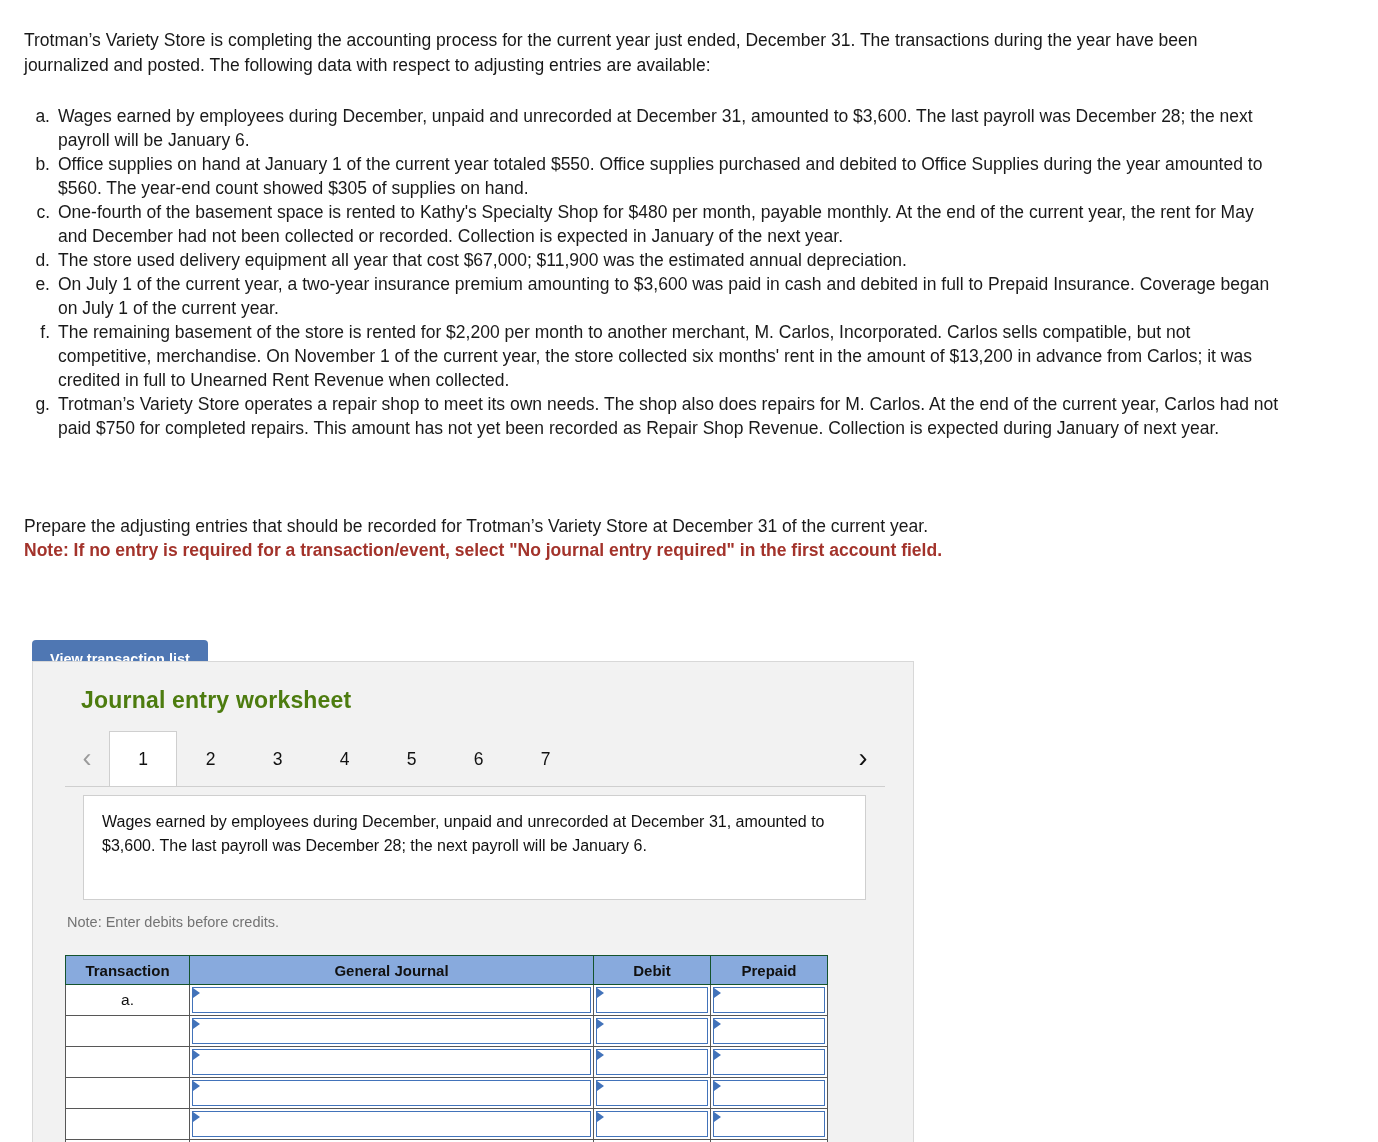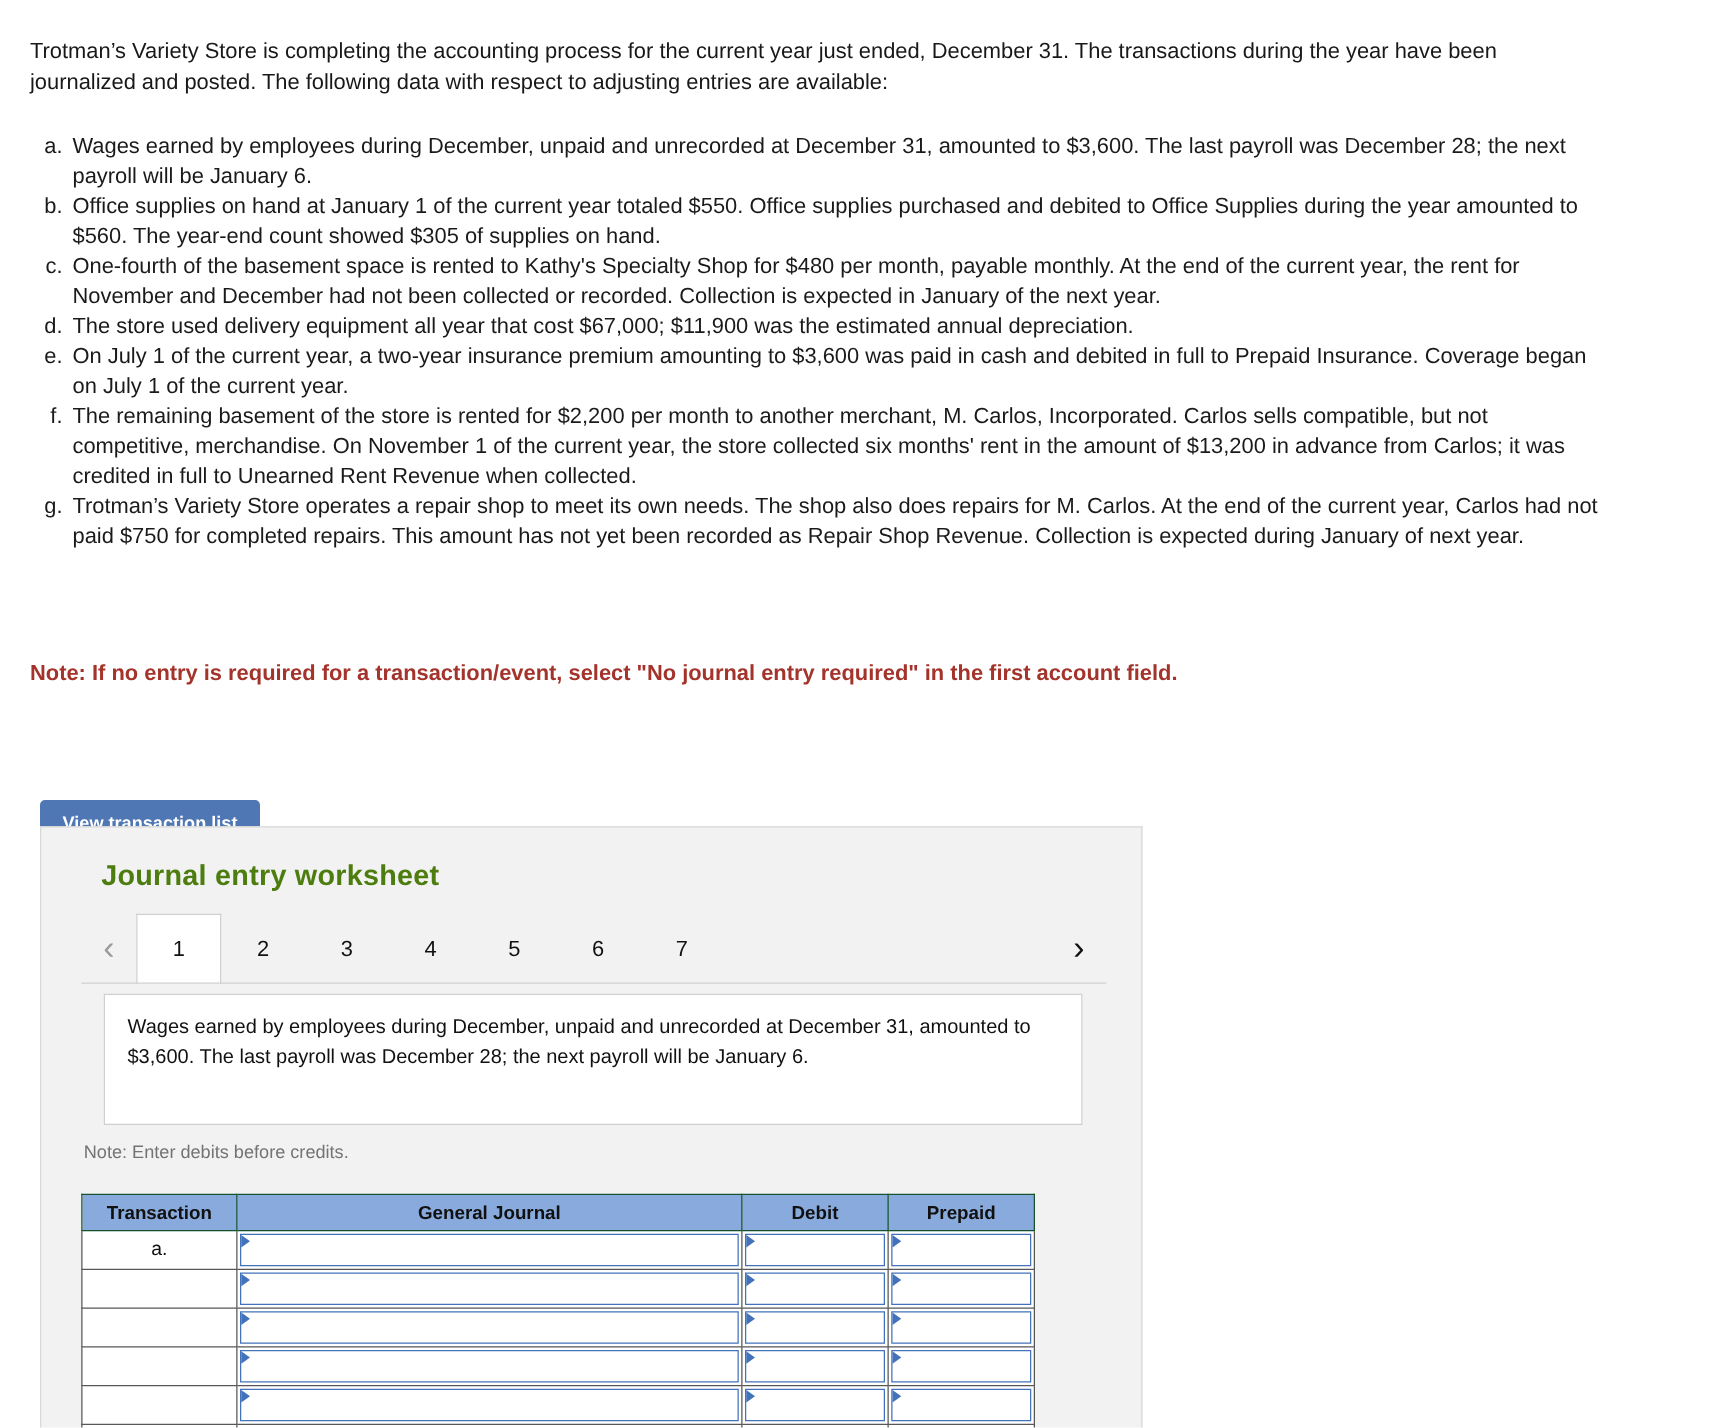--- a/index.html
+++ b/index.html
@@ -63,21 +63,21 @@
     position: absolute;
     left: 24px;
     top: 514px;
     width: 1240px;
     font-size: 17.5px;
     line-height: 24px;
   }
   .prompt-note {
     color: #a3332b;
     font-weight: bold;
-    margin-top: 12px;
+    margin-top: 0px;
   }
 
   
   .view-btn {
     position: absolute;
     left: 32px;
     top: 607px;
     height: 37px;
     padding: 0 18px;
     display: inline-flex;
@@ -269,41 +269,42 @@
       <div class="fact">
         <div class="fact-marker">a.</div>
         <div class="fact-text">Wages earned by employees during December, unpaid and unrecorded at December 31, amounted to $3,600. The last payroll was December 28; the next payroll will be January 6.</div>
       </div>
       <div class="fact">
         <div class="fact-marker">b.</div>
         <div class="fact-text">Office supplies on hand at January 1 of the current year totaled $550. Office supplies purchased and debited to Office Supplies during the year amounted to $560. The year-end count showed $305 of supplies on hand.</div>
       </div>
       <div class="fact">
         <div class="fact-marker">c.</div>
-        <div class="fact-text">One-fourth of the basement space is rented to Kathy's Specialty Shop for $480 per month, payable monthly. At the end of the current year, the rent for November and December had not been collected or recorded. Collection is expected in January of the next year.</div>
+        <div class="fact-text">One-fourth of the basement space is rented to Kathy's Specialty Shop for $480 per month, payable monthly. At the end of the current year, the rent for May and December had not been collected or recorded. Collection is expected in January of the next year.</div>
       </div>
       <div class="fact">
         <div class="fact-marker">d.</div>
         <div class="fact-text">The store used delivery equipment all year that cost $67,000; $11,900 was the estimated annual depreciation.</div>
       </div>
       <div class="fact">
         <div class="fact-marker">e.</div>
         <div class="fact-text">On July 1 of the current year, a two-year insurance premium amounting to $3,600 was paid in cash and debited in full to Prepaid Insurance. Coverage began on July 1 of the current year.</div>
       </div>
       <div class="fact">
         <div class="fact-marker">f.</div>
         <div class="fact-text">The remaining basement of the store is rented for $2,200 per month to another merchant, M. Carlos, Incorporated. Carlos sells compatible, but not competitive, merchandise. On November 1 of the current year, the store collected six months' rent in the amount of $13,200 in advance from Carlos; it was credited in full to Unearned Rent Revenue when collected.</div>
       </div>
       <div class="fact">
         <div class="fact-marker">g.</div>
         <div class="fact-text">Trotman’s Variety Store operates a repair shop to meet its own needs. The shop also does repairs for M. Carlos. At the end of the current year, Carlos had not paid $750 for completed repairs. This amount has not yet been recorded as Repair Shop Revenue. Collection is expected during January of next year.</div>
       </div>
     </div>
 
   <div class="prompt">
+    <div>Prepare the adjusting entries that should be recorded for Trotman’s Variety Store at December 31 of the current year.</div>
     <div class="prompt-note">Note: If no entry is required for a transaction/event, select "No journal entry required" in the first account field.</div>
   </div>
 
   <button class="view-btn">View transaction list</button>
 
   <div class="worksheet">
 
     <div class="ws-title">Journal entry worksheet</div>
 
     <div class="tabstrip">

